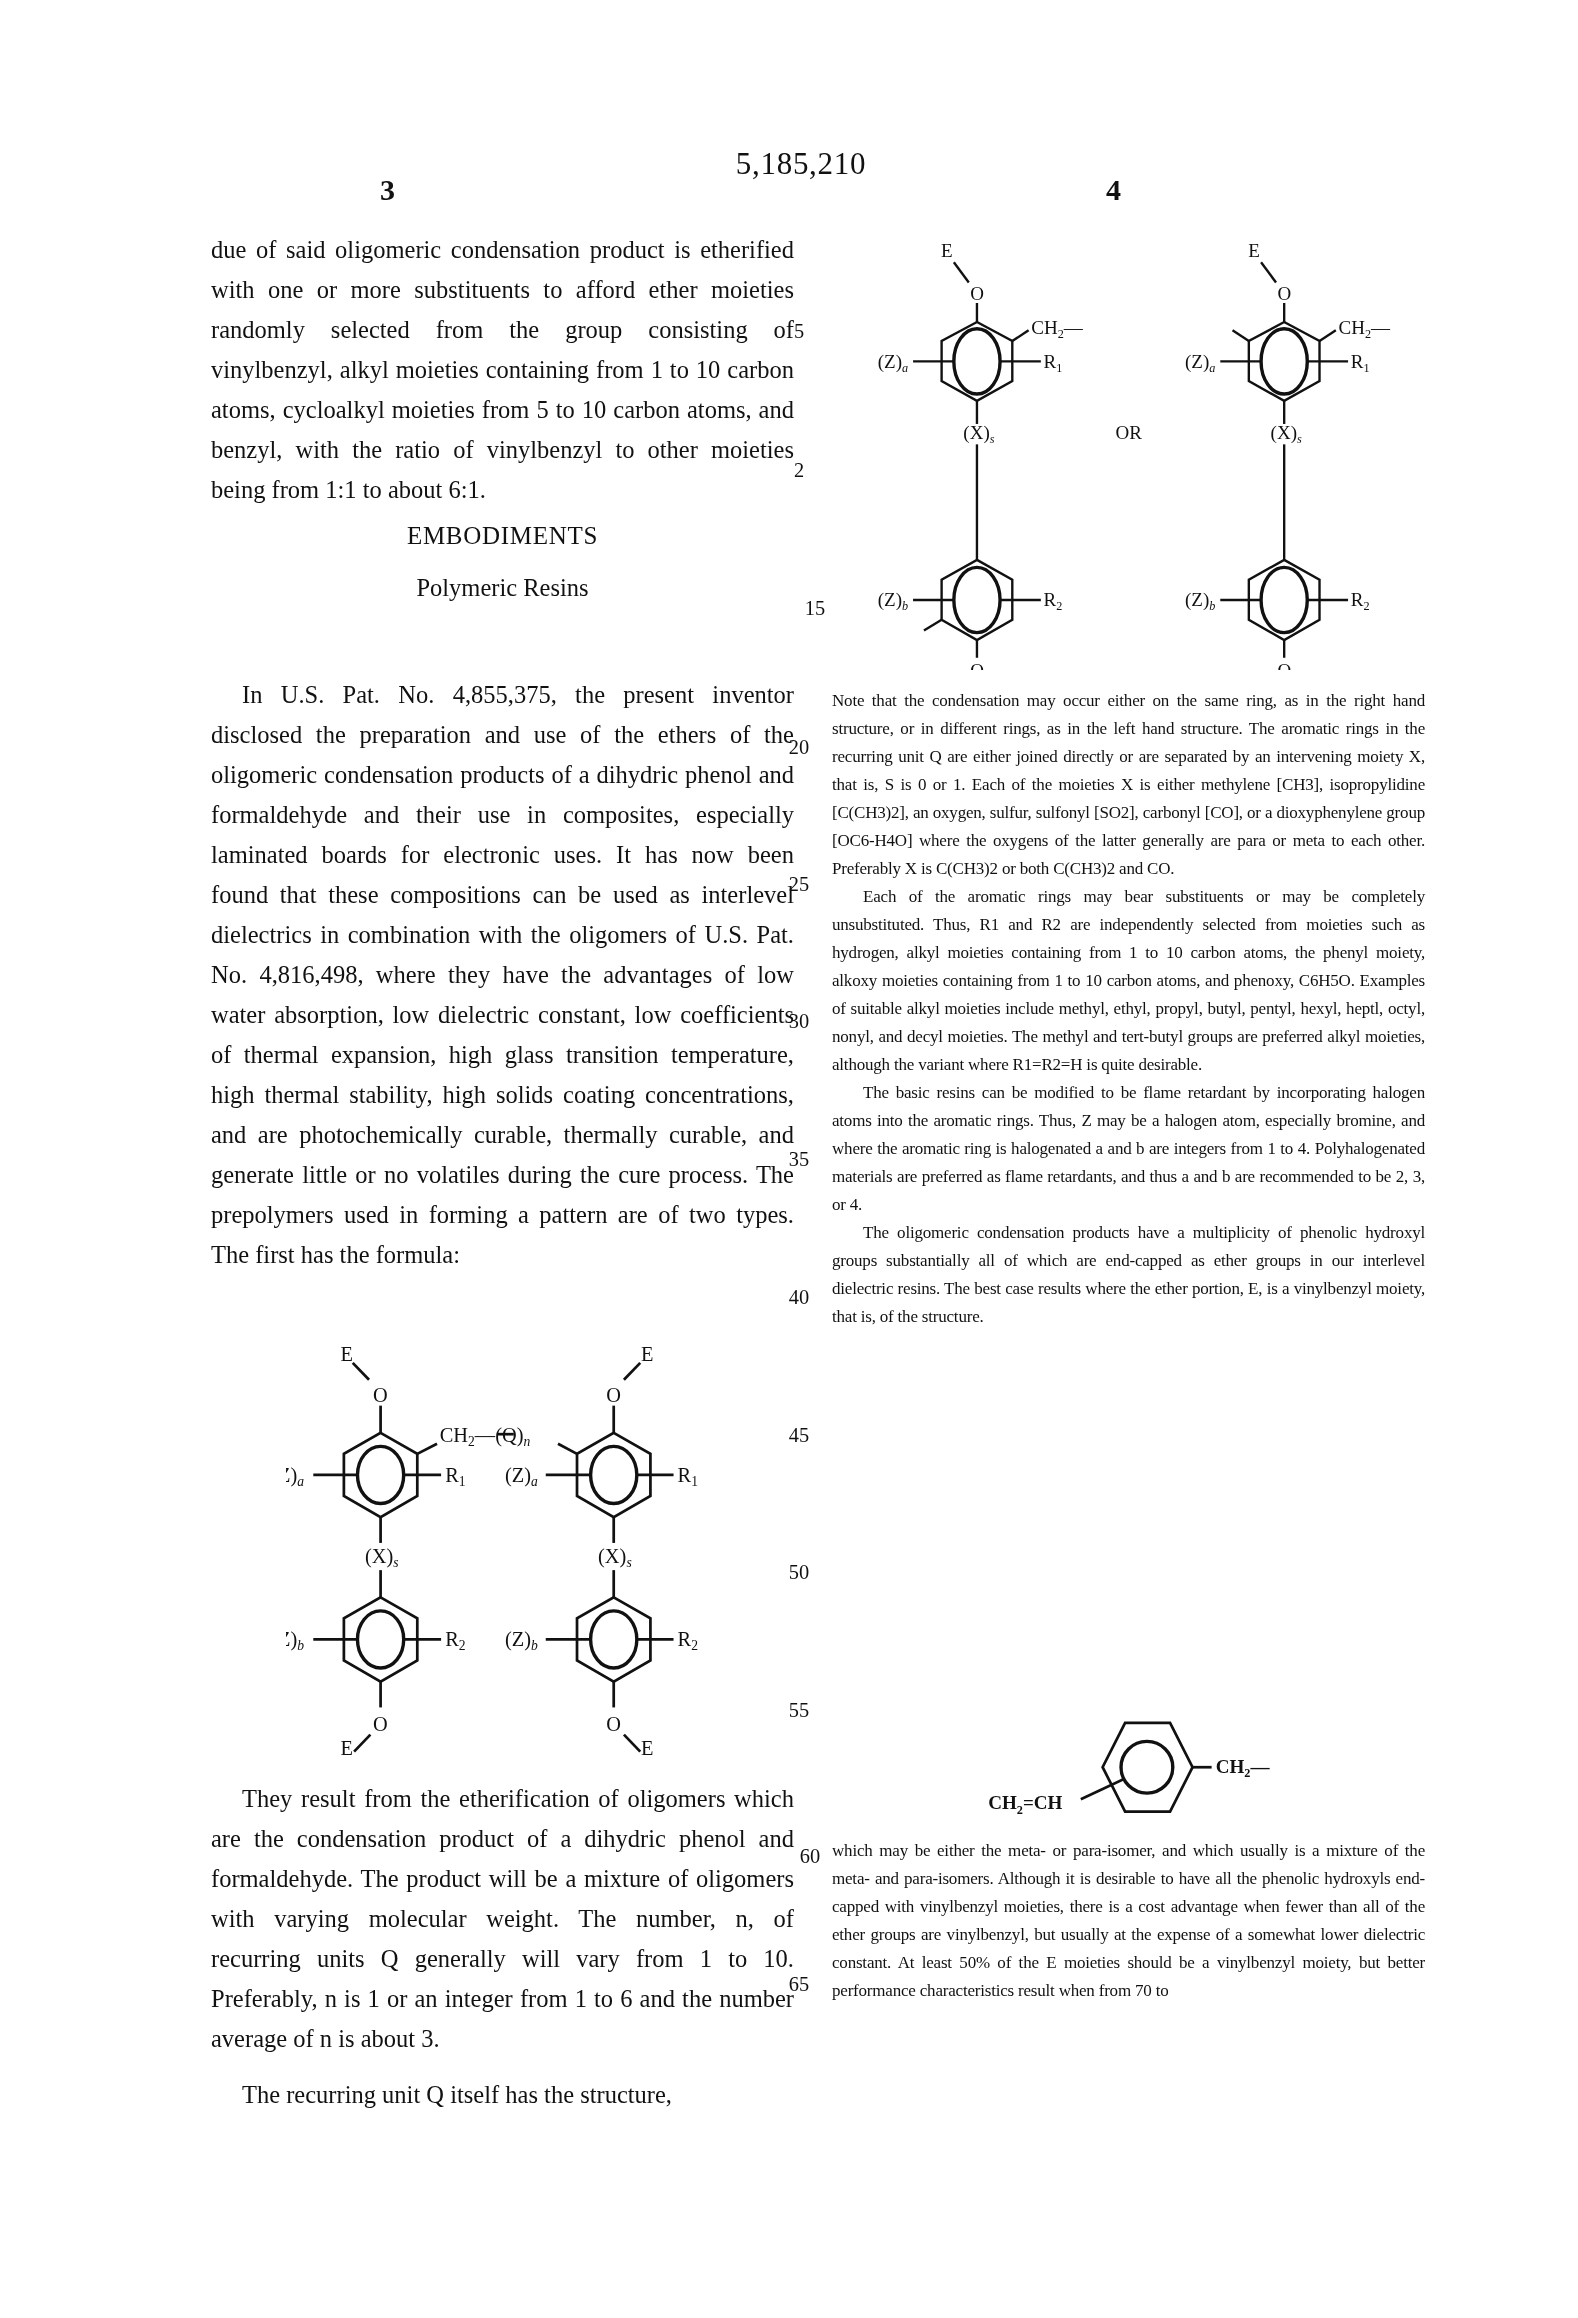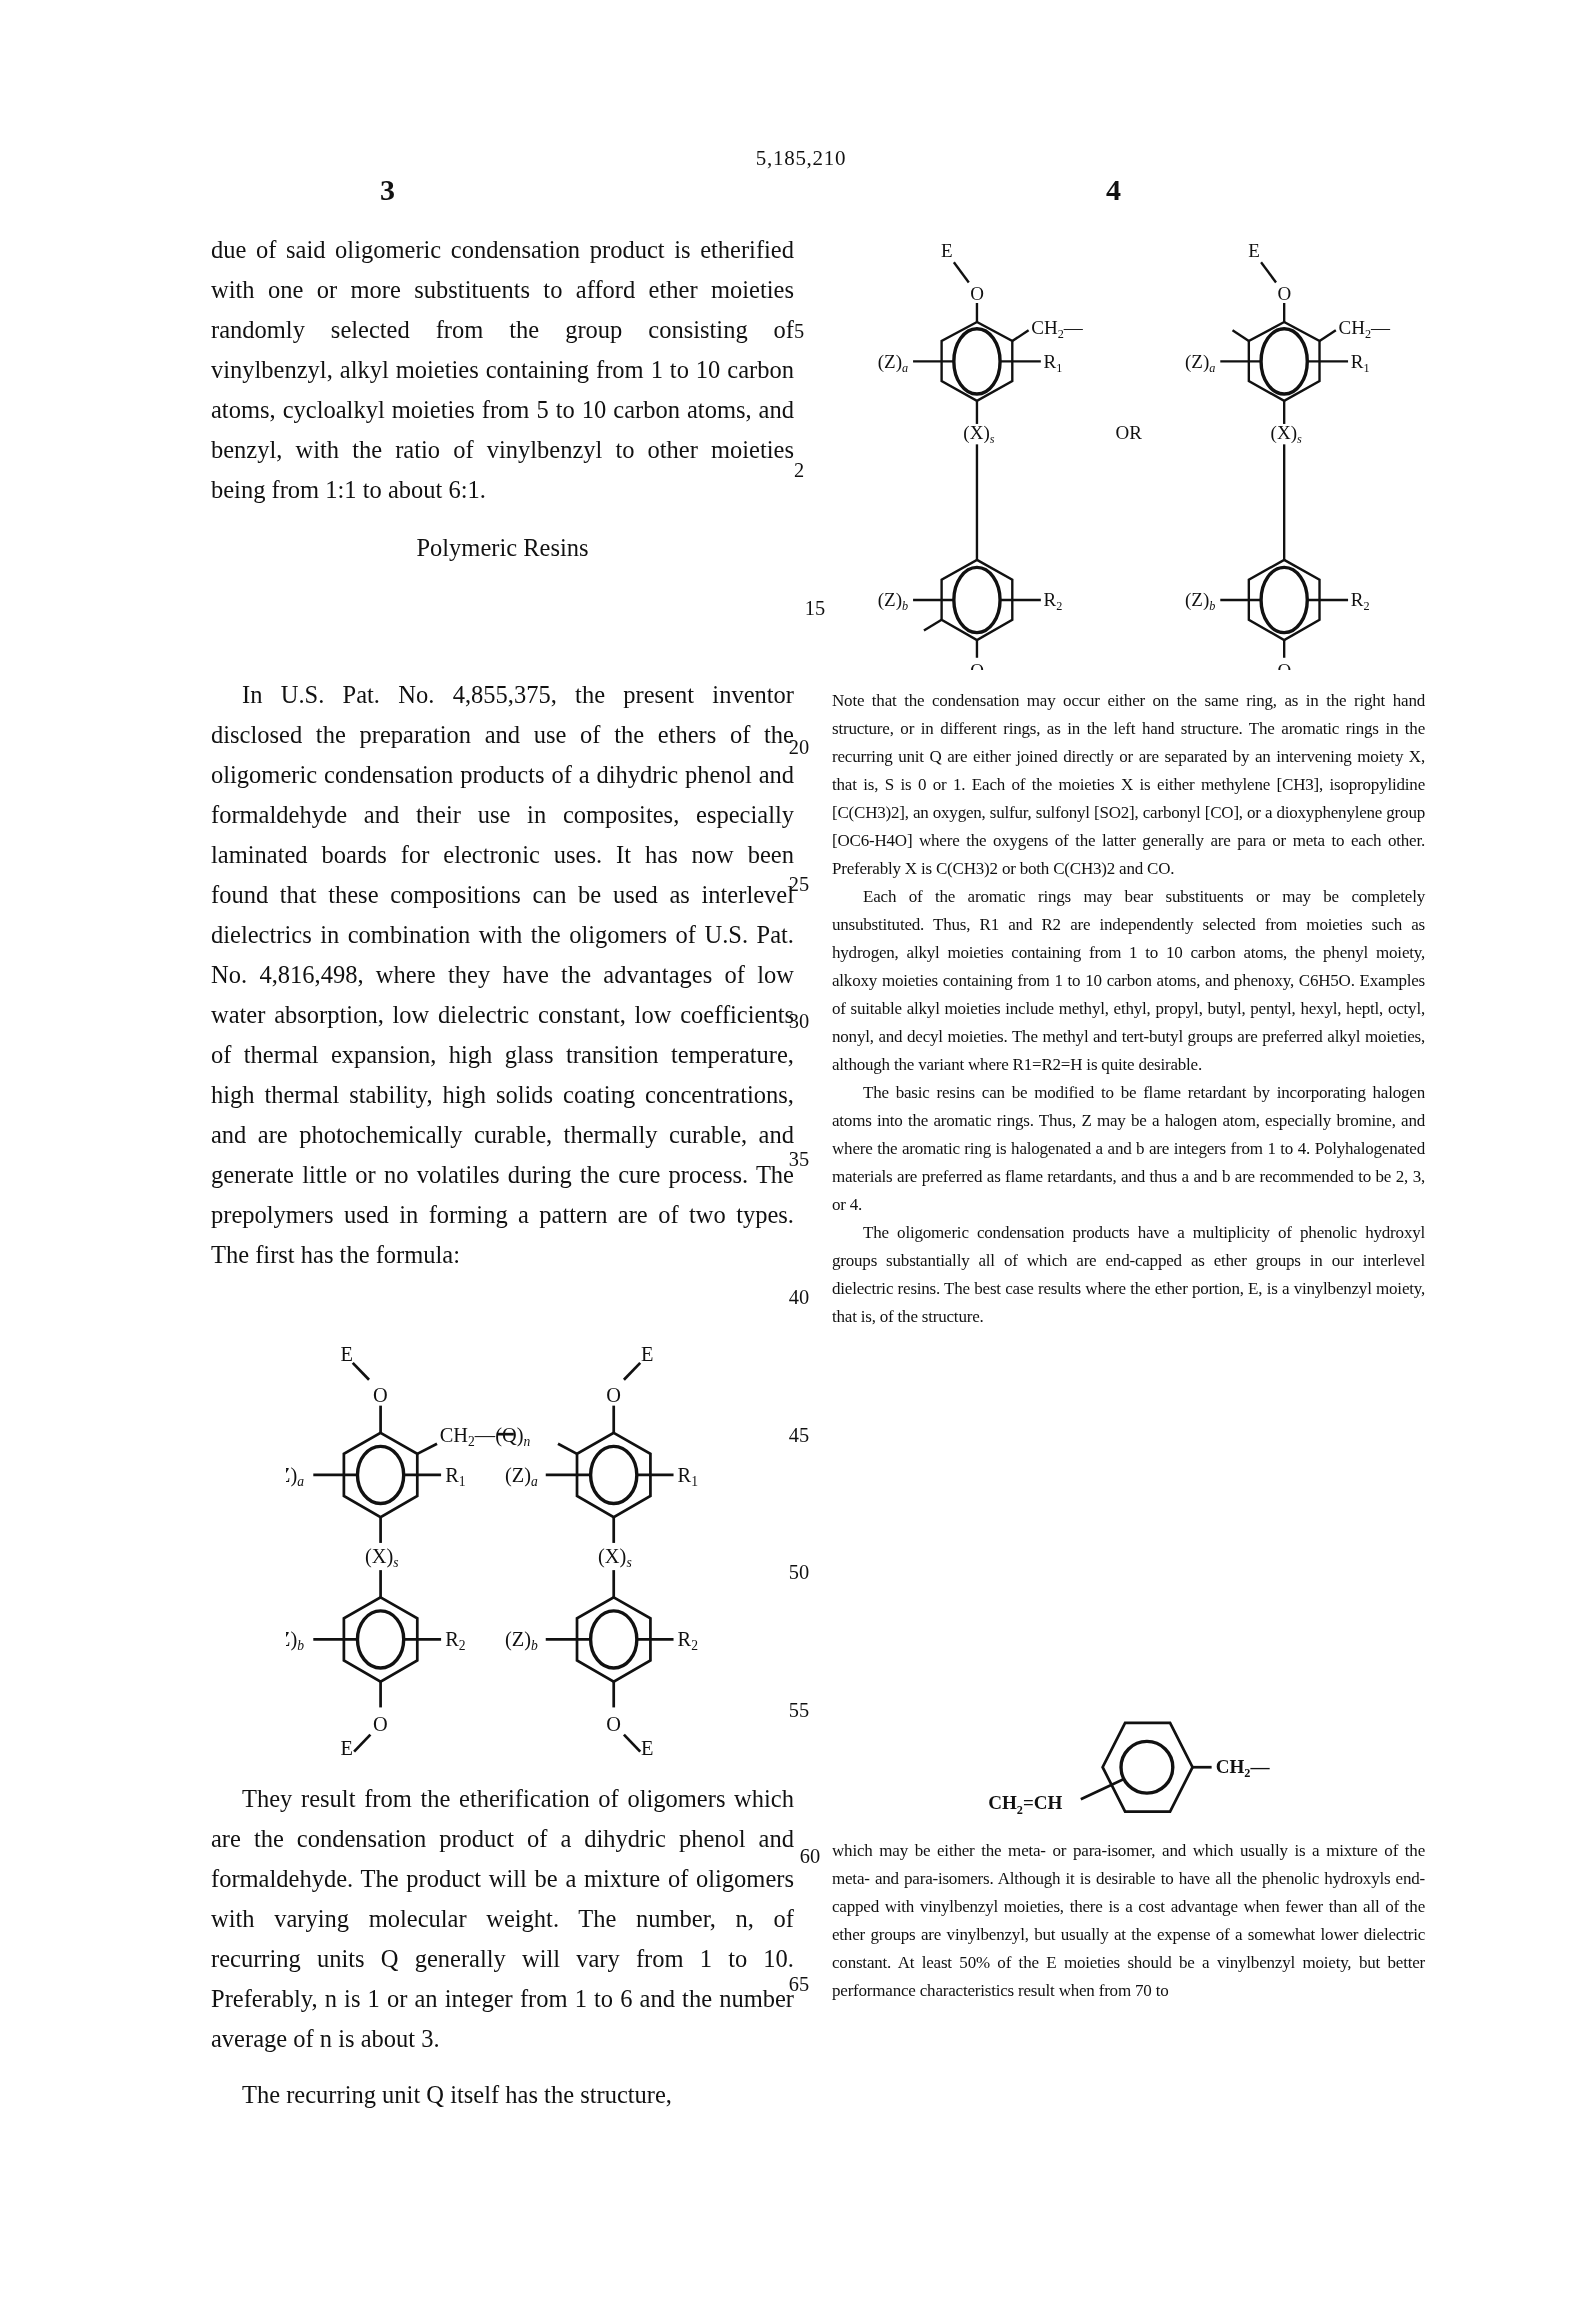--- a/index.html
+++ b/index.html
@@ -1,19 +1,19 @@
 <!DOCTYPE html>
 <html style="font-size:11px"><head>
 <meta charset="utf-8">
 <style>
   html, body { margin:0; padding:0; background:#ffffff; }
   body { width:1578px; height:2319px; position:relative; overflow:hidden;
          font-family:"Liberation Serif","DejaVu Serif",serif; color:#111; }
   .abs { position:absolute; }
-  .patno { left:699px; top:146px; width:204px; text-align:center; font-size:21px; letter-spacing:0.7px; }
+  .patno { left:699px; top:146px; width:204px; text-align:center; font-size:31px; letter-spacing:0.7px; }
   .colno { top:173px; width:41px; text-align:center; font-size:30px; font-weight:bold; }
   .leftcol { left:195px; width:615px; font-size:24.5px; line-height:40px; text-align:justify; }
   .leftcol p { margin:16px; }
   .rightcol { left:832px; width:593px; font-size:17px; line-height:28px; text-align:justify; letter-spacing:-0.2px; }
   .rightcol p { margin:0; }
   .indent { text-indent:31px; }
   .heading { text-align:center; font-size:25px; letter-spacing:0.7px; line-height:40px; }
   .subheading { text-align:center; font-size:24.5px; line-height:40px; }
   .lineno { font-size:20.4px; width:34px; text-align:center; }
   svg text { font-family:"Liberation Serif","DejaVu Serif",serif; }
@@ -37,20 +37,21 @@
 <div class="abs lineno" style="left:782px; top:1561px;">50</div>
 <div class="abs lineno" style="left:782px; top:1699px;">55</div>
 <div class="abs lineno" style="left:793px; top:1845px;">60</div>
 <div class="abs lineno" style="left:782px; top:1973px;">65</div>
 
 <div class="abs leftcol" style="top:214px;">
   <p>due of said oligomeric condensation product is etherified with one or more substituents to afford ether moieties randomly selected from the group consisting of vinylbenzyl, alkyl moieties containing from 1 to 10 carbon atoms, cycloalkyl moieties from 5 to 10 carbon atoms, and benzyl, with the ratio of vinylbenzyl to other moieties being from 1:1 to about 6:1.</p>
 </div>
 
 <div class="abs leftcol" style="top:516px;">
+  <div class="heading">EMBODIMENTS</div>
   <div class="subheading" style="margin-top:12.2px;">Polymeric Resins</div>
 </div>
 
 <div class="abs leftcol" style="top:659px;">
   <p class="indent">In U.S. Pat. No. 4,855,375, the present inventor disclosed the preparation and use of the ethers of the oligomeric condensation products of a dihydric phenol and formaldehyde and their use in composites, especially laminated boards for electronic uses. It has now been found that these compositions can be used as interlevel dielectrics in combination with the oligomers of U.S. Pat. No. 4,816,498, where they have the advantages of low water absorption, low dielectric constant, low coefficients of thermal expansion, high glass transition temperature, high thermal stability, high solids coating concentrations, and are photochemically curable, thermally curable, and generate little or no volatiles during the cure process. The prepolymers used in forming a pattern are of two types. The first has the formula:</p>
 </div>
 
 <svg class="abs" style="left:286px; top:1320px;" width="476" height="435" viewBox="0 0 700 640">
   <g stroke="#111" stroke-width="4" fill="none">
 

